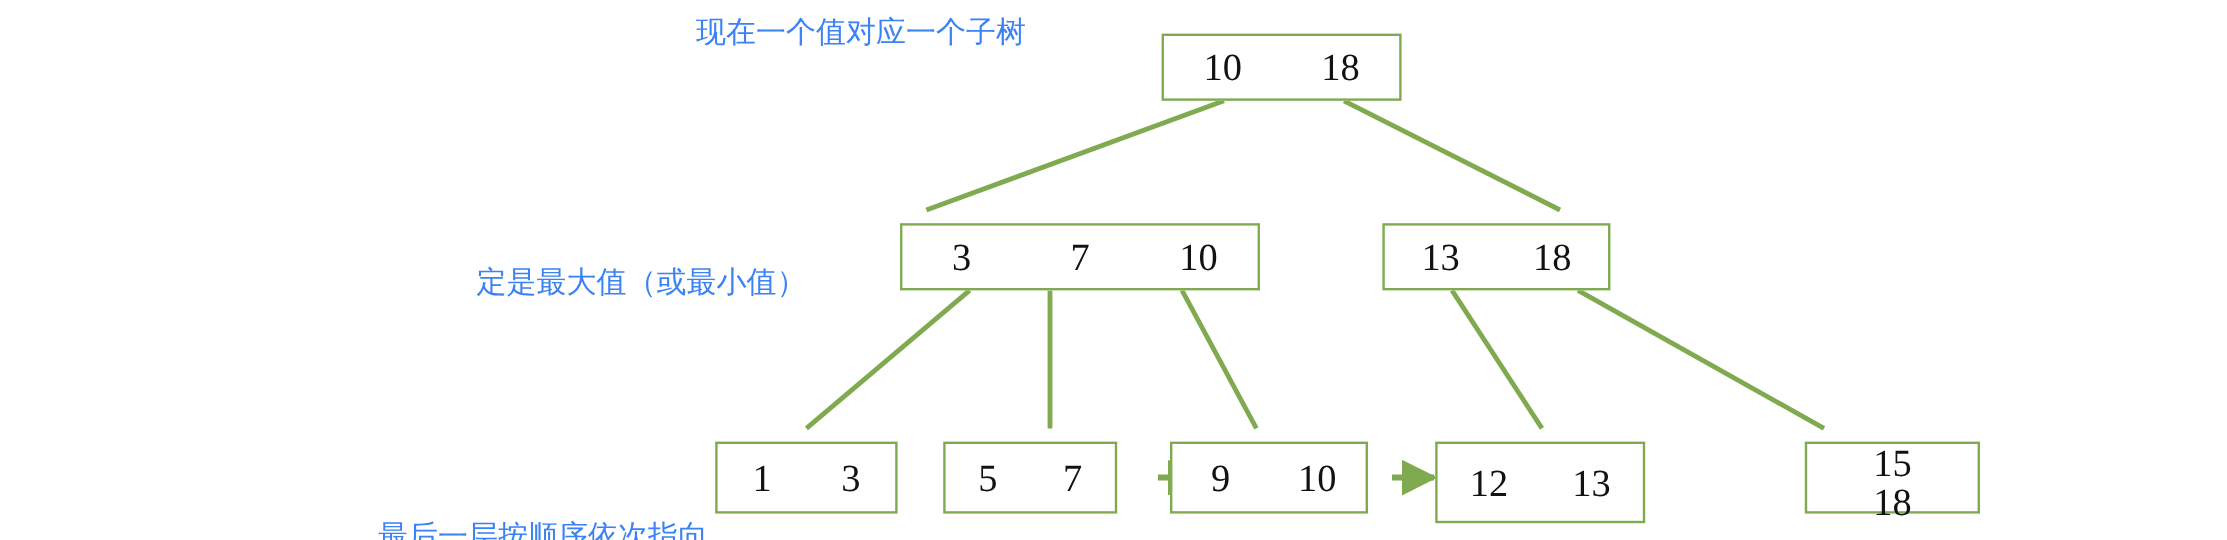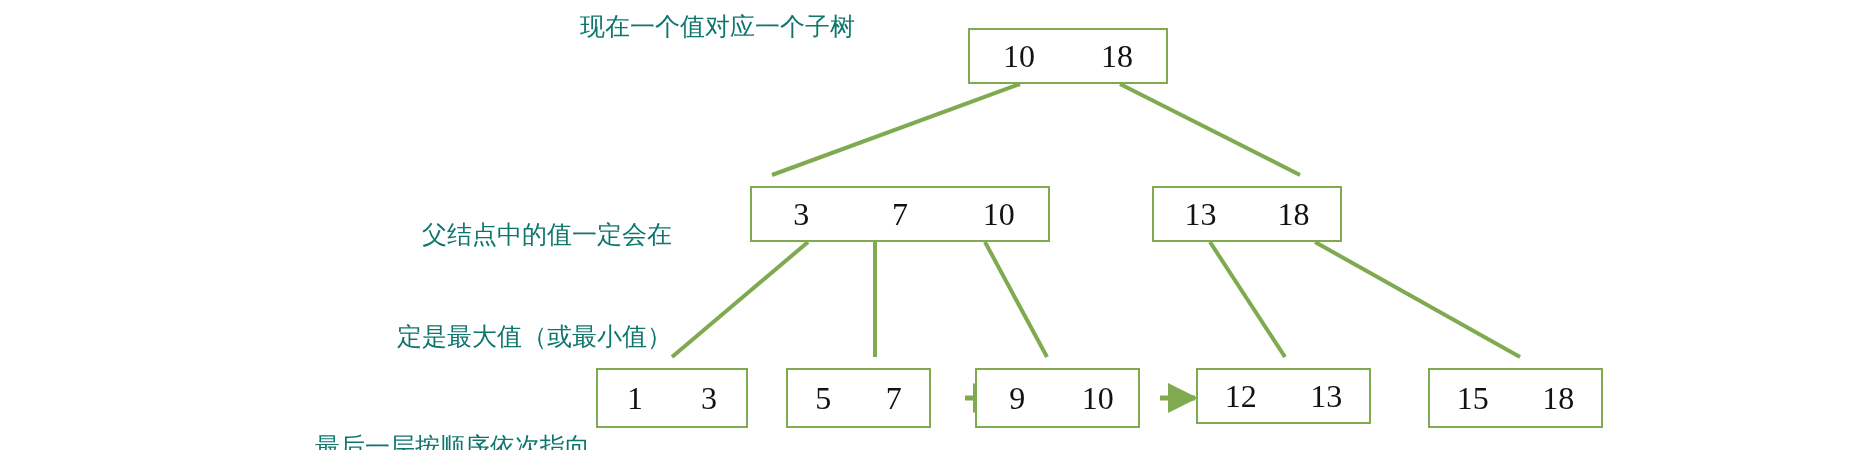--- a/index.html
+++ b/index.html
@@ -39,21 +39,21 @@
     line-height: 1;
     text-align: center;
     flex: 1 1 0;
     white-space: nowrap;
   }
   .annotation {
     position: absolute;
     font-family: "DejaVu Sans", "Liberation Sans", sans-serif;
     font-size: 25px;
     line-height: 34px;
-    color: #0f766e;
+    color: #3b82f6;
     white-space: pre;
     z-index: 4;
   }
   .ann-right {
     text-align: right;
   }
 </style>
 </head>
 <body>
 
@@ -78,21 +78,20 @@
 
     <line x1="625" y1="398" x2="660" y2="398" stroke="#7FAA50" stroke-width="5" marker-end="url(#arrowGreen)"></line>
     <line x1="790" y1="398" x2="825" y2="398" stroke="#7FAA50" stroke-width="5" marker-end="url(#arrowGreen)"></line>
     <line x1="965" y1="398" x2="1000" y2="398" stroke="#7FAA50" stroke-width="5" marker-end="url(#arrowGreen)"></line>
     <line x1="1160" y1="398" x2="1195" y2="398" stroke="#7FAA50" stroke-width="5" marker-end="url(#arrowGreen)"></line>
   </svg>
 
   <div class="annotation" style="left:580px; top:10px;">现在一个值对应一个子树</div>
 
   <div class="annotation ann-right" style="left:272px; top:150px; width:400px;">
-    <div>父结点中的值一定会在</div>
     <div>定是最大值（或最小值）</div>
     
   </div>
 
   <div class="annotation ann-right" style="left:100px; top:362px; width:490px;">
     <div>最后一层按顺序依次指向</div>
     
   </div>
 
   <div class="node" style="left:968px; top:28px; width:200px; height:56px;">
@@ -119,23 +118,23 @@
   <div class="node" style="left:786px; top:368px; width:145px; height:60px;">
     <span class="cell">5</span>
     <span class="cell">7</span>
   </div>
 
   <div class="node" style="left:975px; top:368px; width:165px; height:60px;">
     <span class="cell">9</span>
     <span class="cell">10</span>
   </div>
 
-  <div class="node" style="left:1196px; top:368px; width:175px; height:56px;">
+  <div class="node" style="left:1196px; top:368px; width:175px; height:68px;">
     <span class="cell">12</span>
     <span class="cell">13</span>
   </div>
 
-  <div class="node" style="left:1428px; top:368px; width:175px; height:60px;">
+  <div class="node" style="left:1504px; top:368px; width:146px; height:60px;flex-direction:column;">
     <span class="cell">15</span>
     <span class="cell">18</span>
   </div>
 
 </div>
 
 </body></html>

